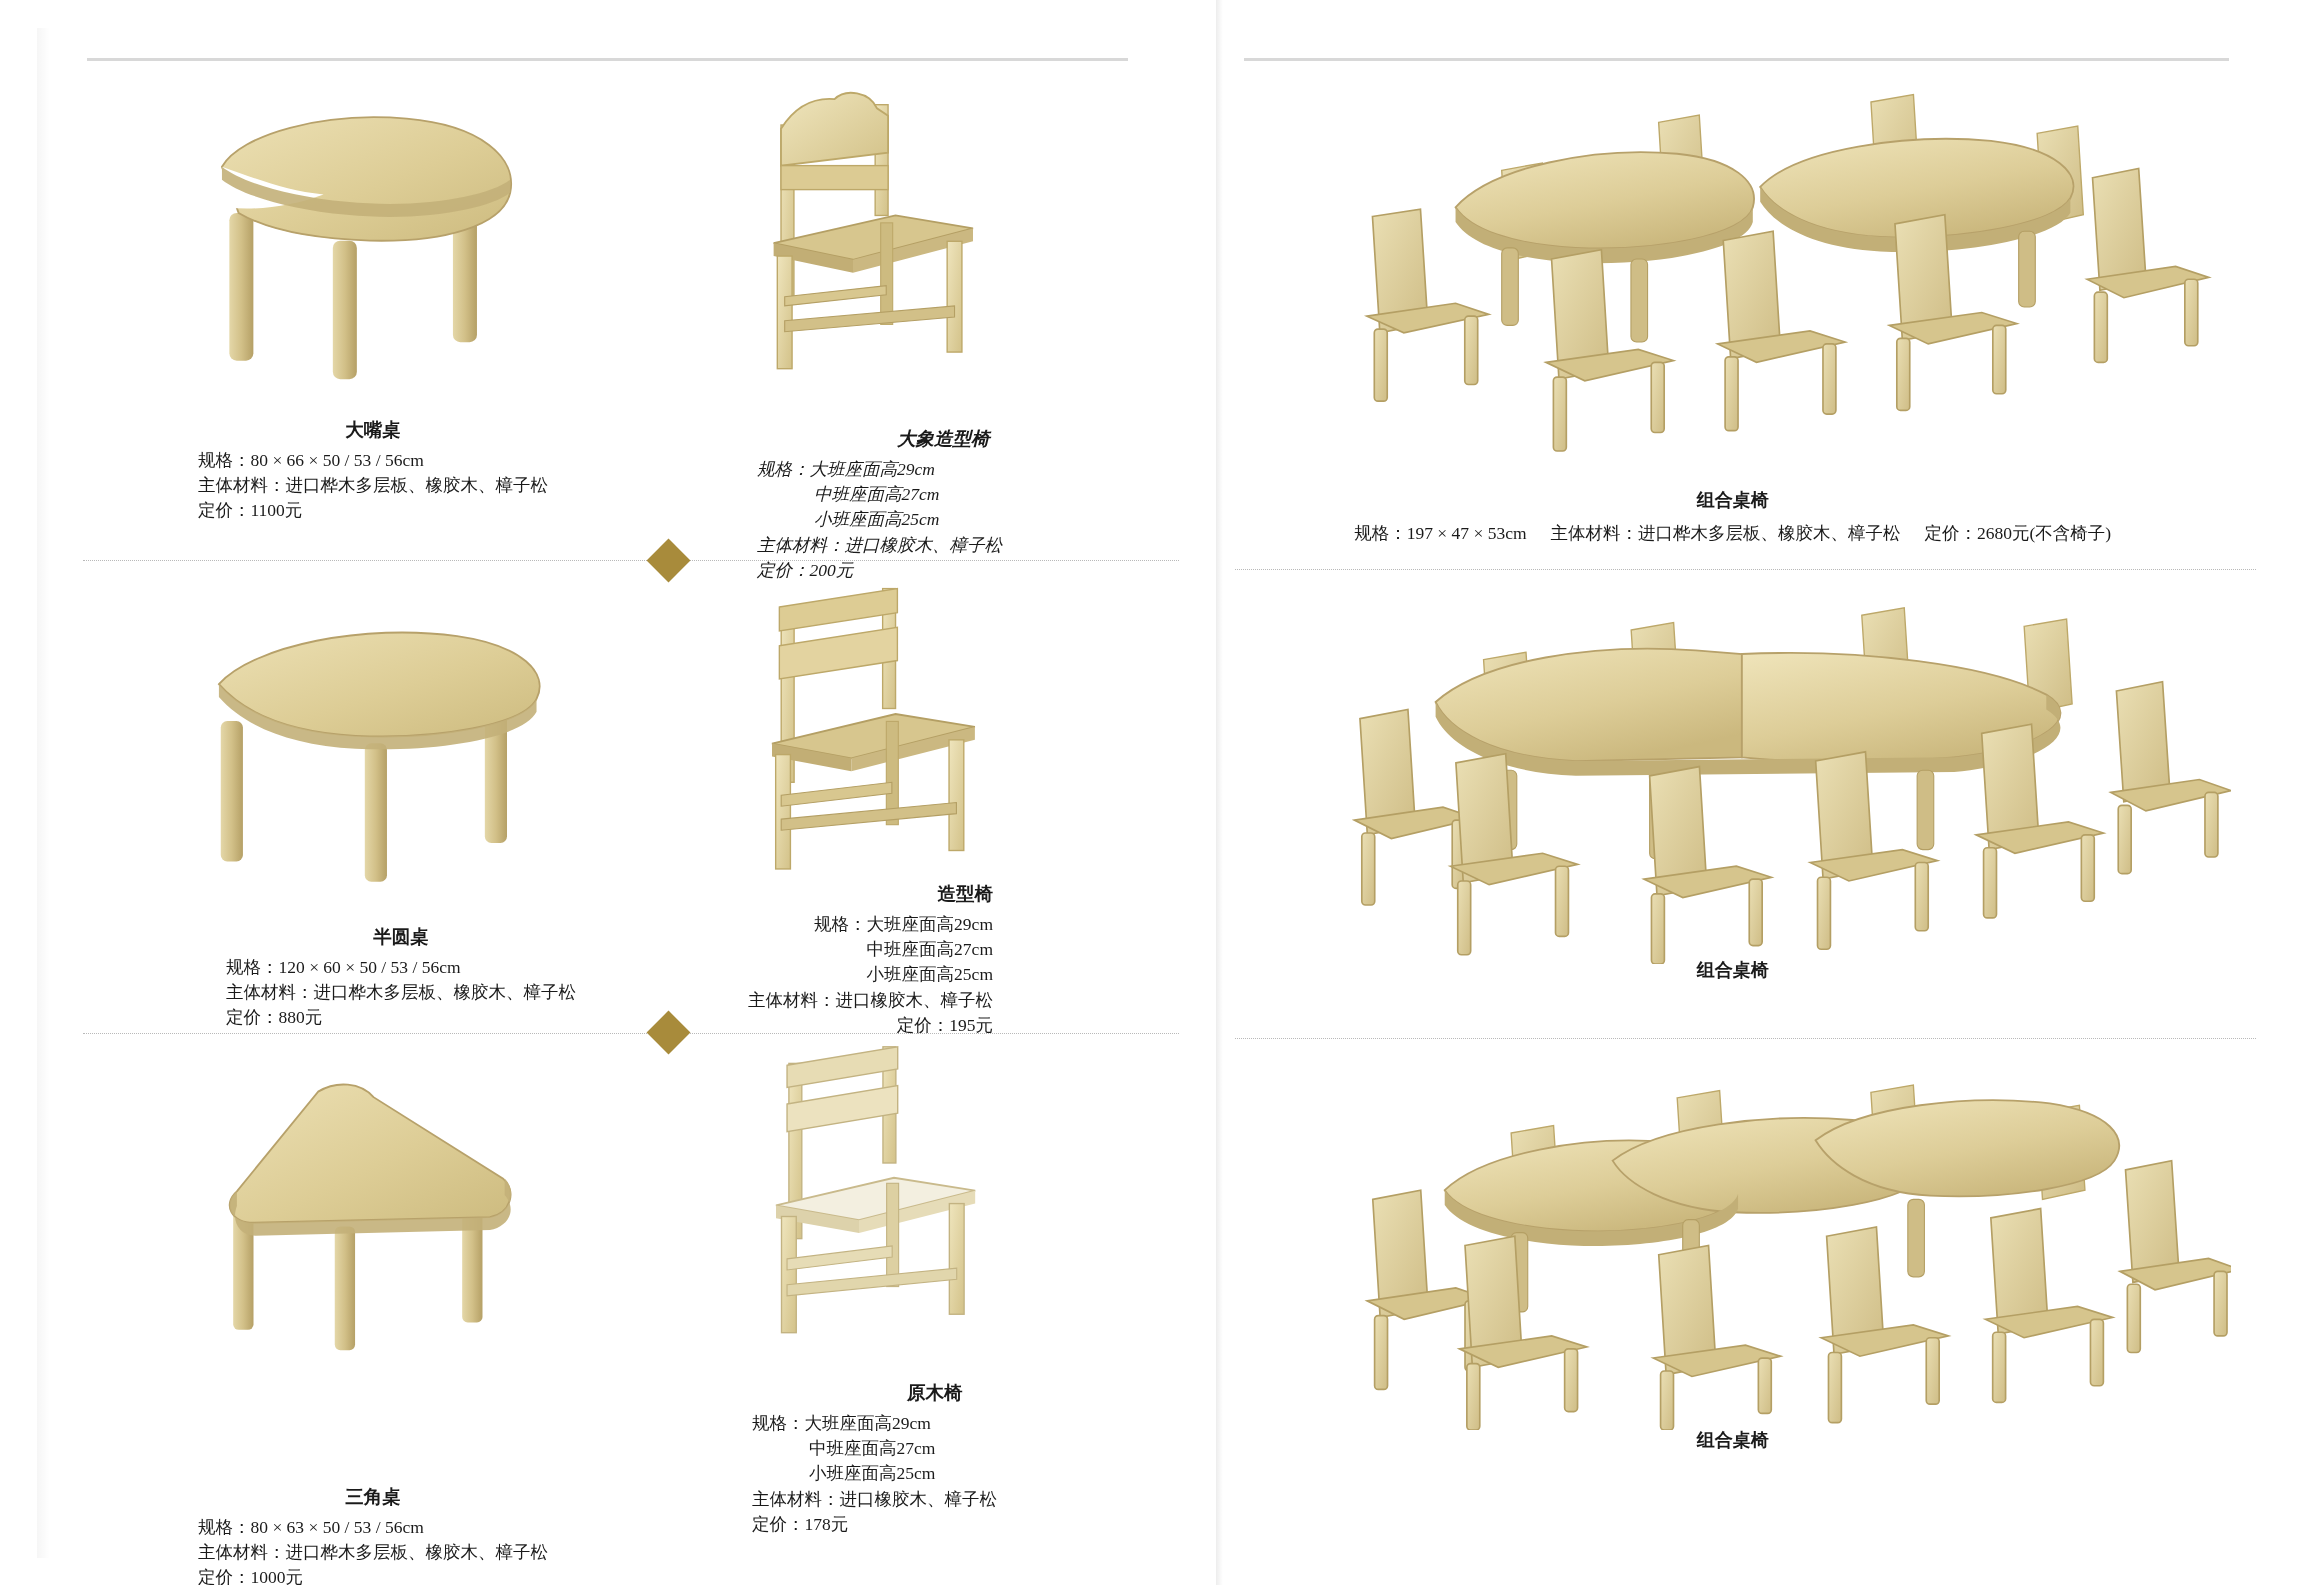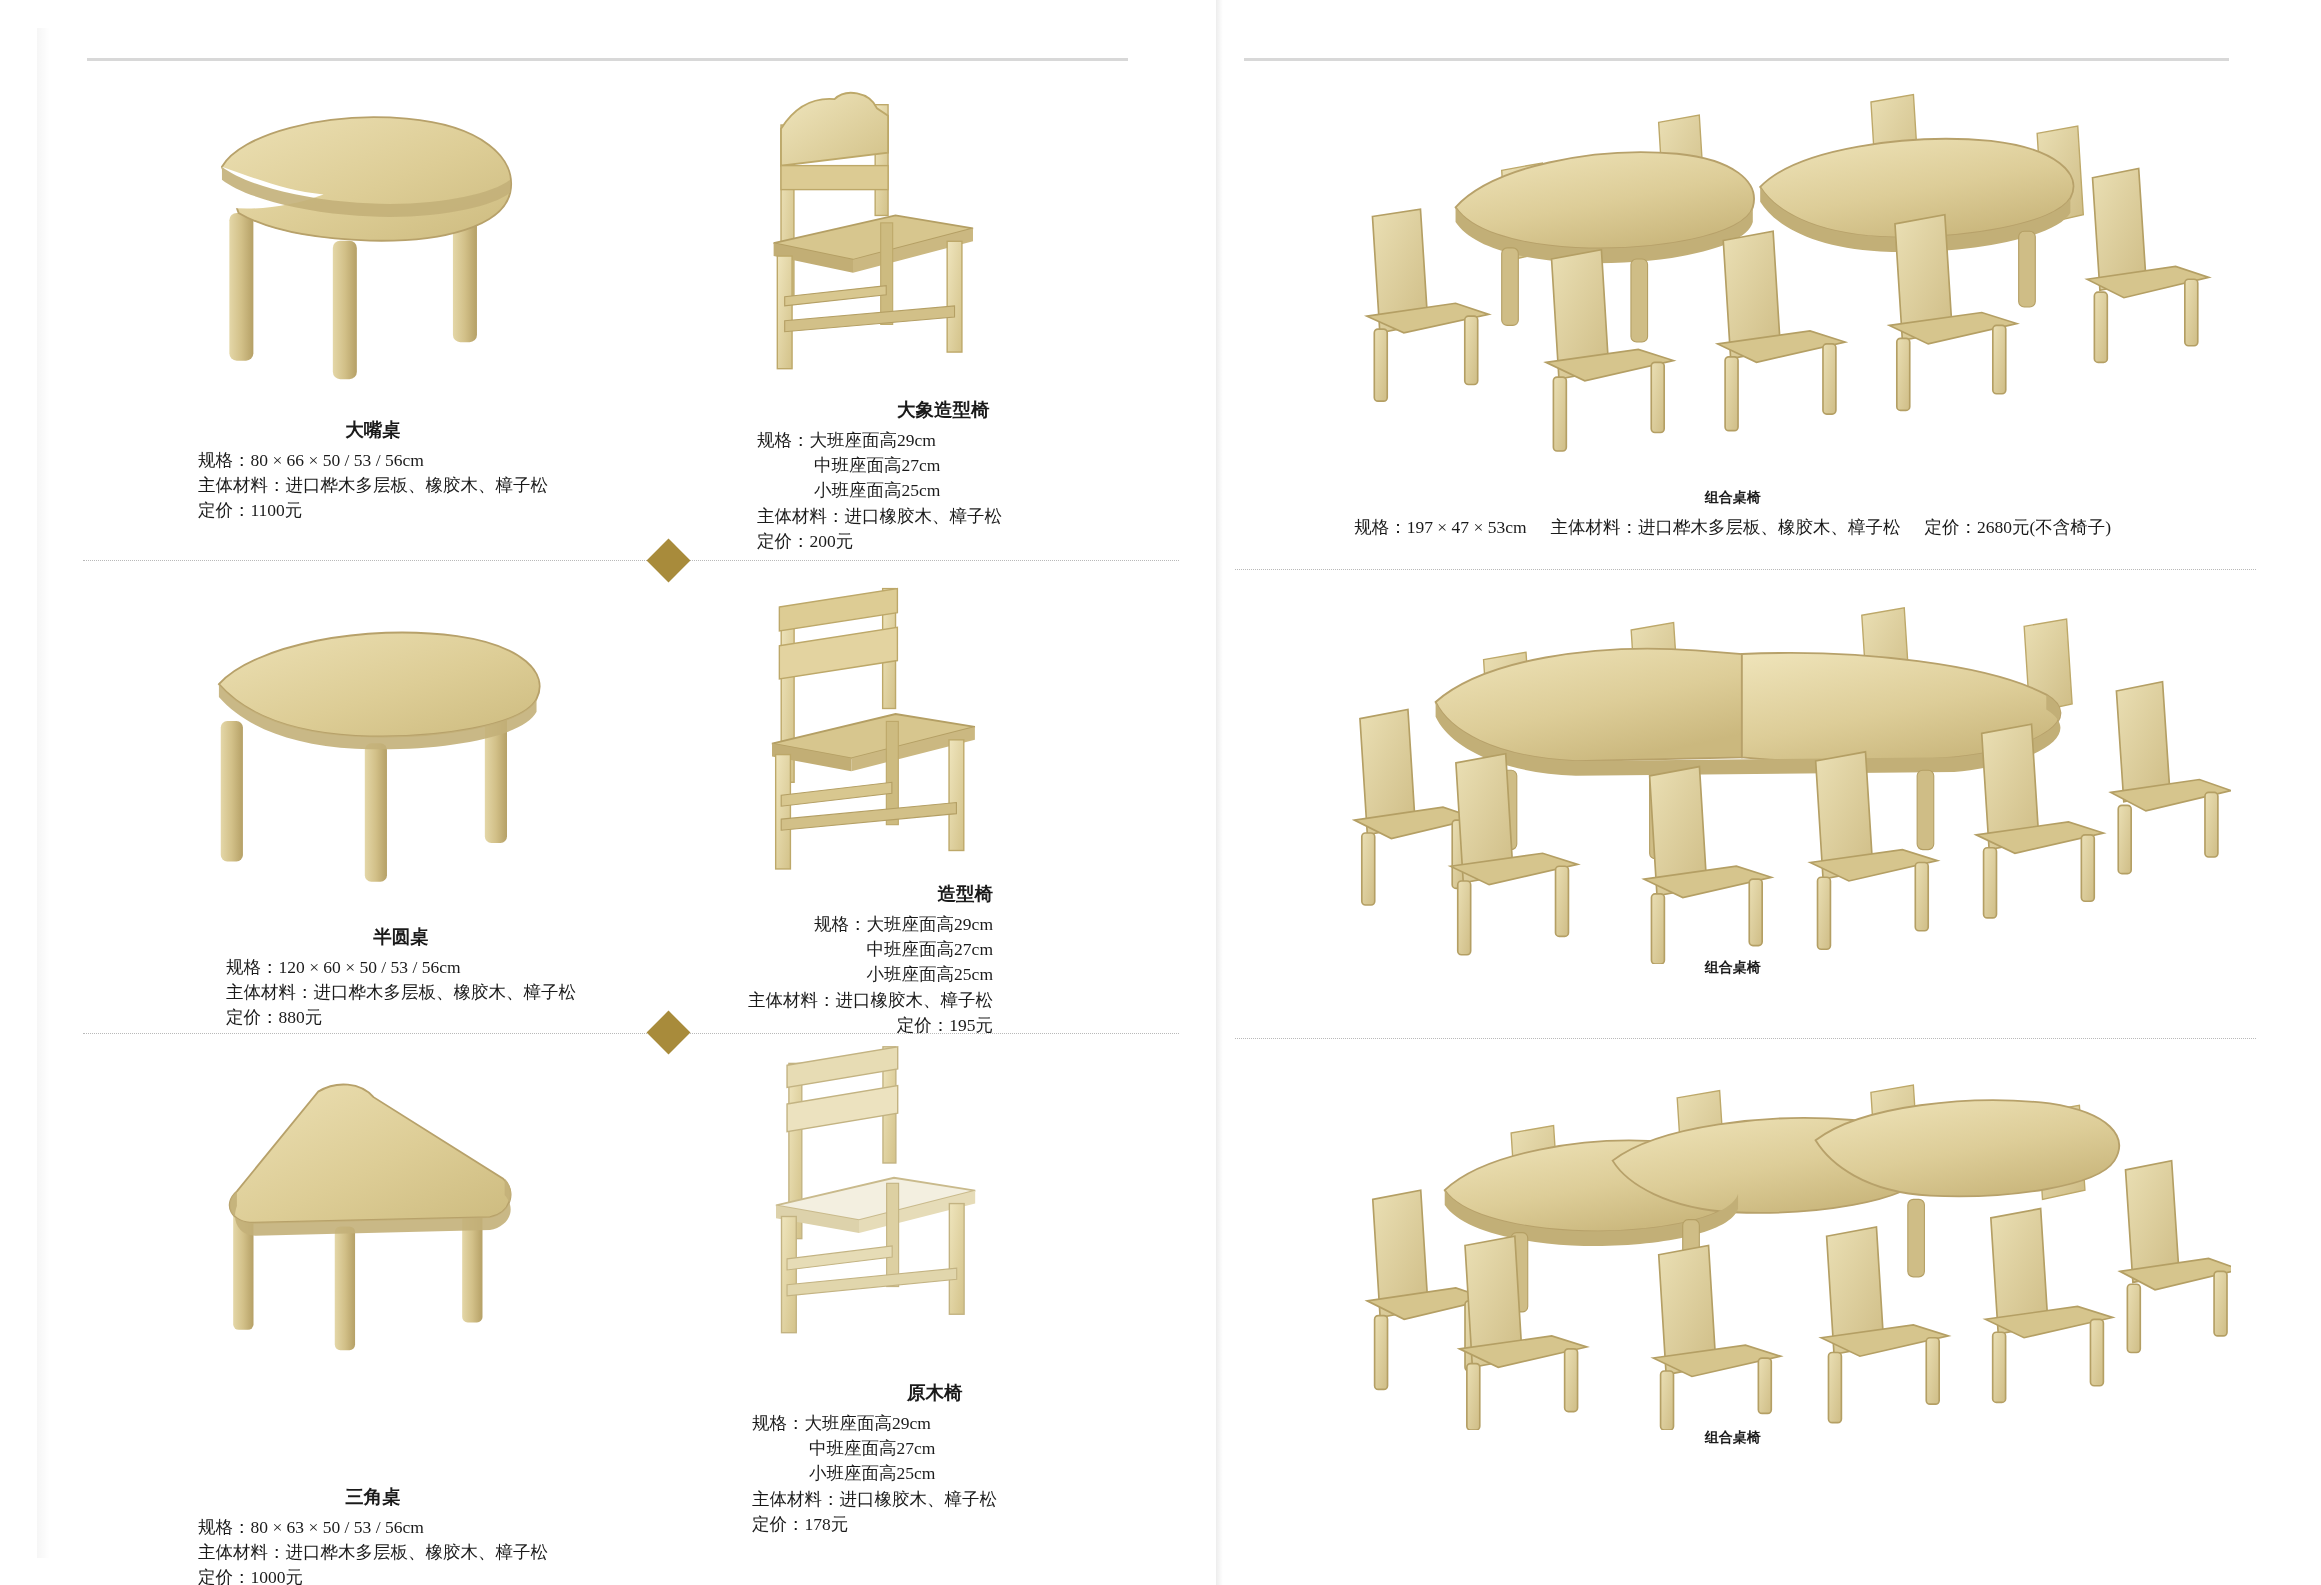--- a/index.html
+++ b/index.html
@@ -110,21 +110,21 @@
   .cap-right {
     position: absolute;
     text-align: center;
     font-size: 17.5px;
     line-height: 1.5;
     width: 1015px;
     left: 9.2px;
   }
   .cap-right .title {
     font-weight: bold;
-    font-size: 14px;
+    font-size: 18px;
     display: block;
     margin-bottom: 5.5px;
   }
   .cap-right .spec { display: block; }
   .gap { display: inline-block; width: 24px; }
 
   
   svg { display: block; }
 </style>
 </head>
@@ -197,21 +197,21 @@
 
         <rect x="22" y="182" width="16" height="122" fill="url(#cg1)" stroke="#bda869" stroke-width="1.5"></rect>
         <rect x="206" y="166" width="16" height="120" fill="url(#cg1)" stroke="#bda869" stroke-width="1.5"></rect>
 
         <rect x="134" y="146" width="13" height="110" fill="#cdbb80" stroke="#bda869" stroke-width="1.2"></rect>
 
         <path d="M30 252 L214 236 L214 248 L30 264 Z" fill="#d2c088" stroke="#b49f64" stroke-width="1.2"></path>
         <path d="M30 226 L140 214 L140 224 L30 236 Z" fill="#d8c78f" stroke="#b49f64" stroke-width="1.2"></path>
       </svg>
     </div>
-    <div class="caption" style="left:757px; top:397px;">
+    <div class="caption" style="left:757px; top:426px;font-style:italic;">
       <span class="title" style="margin-left:140px;">大象造型椅</span>
       <span class="row">规格：大班座面高29cm</span>
       <span class="row"><span class="indent"></span><span>中班座面高27cm</span></span>
       <span class="row"><span class="indent"></span><span>小班座面高25cm</span></span>
       <span class="row">主体材料：进口橡胶木、樟子松</span>
       <span class="row">定价：200元</span>
     </div>
 
     <div class="item-figure" style="left:180px; top:614px; width:425px; height:277px;">
       <svg width="425" height="277" viewBox="0 0 460 300">

